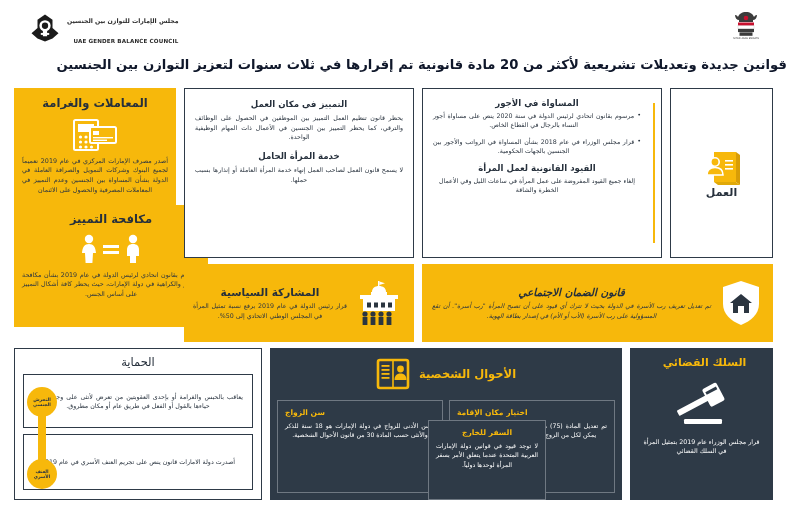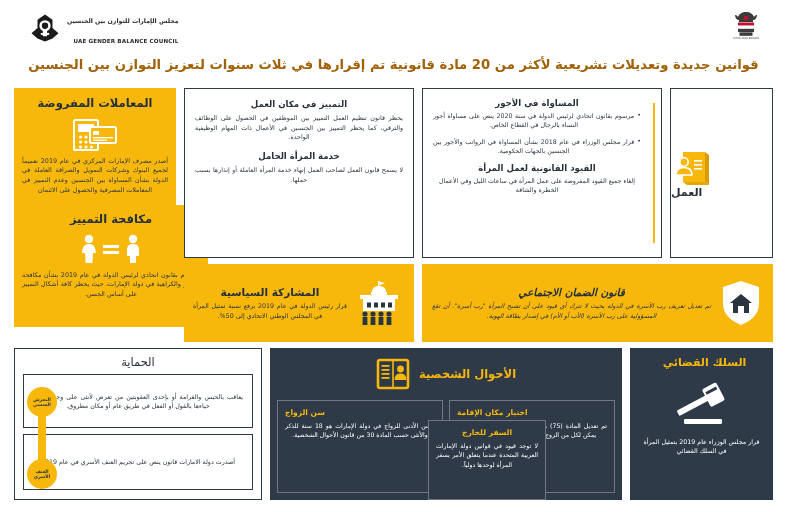--- a/index.html
+++ b/index.html
@@ -20,22 +20,21 @@
   }
   .logo-mark { width: 30px; height: 30px; position: relative; flex: none; }
   .logo-text { text-align: right; line-height: 1.25; }
   .logo-ar { font-size: 6.2px; color: #2b2b2b; font-weight: bold; letter-spacing: .1px; white-space: nowrap; }
   .logo-en { font-size: 5.6px; color: #2b2b2b; font-weight: bold; letter-spacing: .15px; white-space: nowrap; }
 
   .uae-emblem { position: absolute; right: 28px; top: 9px; width: 26px; height: 32px; }
 
   .main-title {
     position: absolute; left: 0; right: 0; top: 57px;
-    text-align: center;
-    font-size: 13.2px; font-weight: bold; color: #a16207;
+    font-size: 13.2px; font-weight: bold; color: #0f172a;
     letter-spacing: 0;
     white-space: nowrap;
   }
 
   
   .canvas { position: absolute; left: 0; top: 0; width: 787px; height: 512px; }
   .panel { position: absolute; }
 
   .yellow { background: #F7B80B; }
   .navy   { background: #2E3A47; }
@@ -89,21 +88,21 @@
   #workplace .grp:last-child { margin-bottom: 0; }
 
   #wages { left: 422px; top: 88px; width: 240px; height: 170px; padding: 9px 20px 9px 10px; }
   #wages .h { font-size: 8.6px; margin-bottom: 3px; text-align: center; }
   #wages .p { font-size: 6.3px; }
   #wages .bullet { display: flex; gap: 3px; justify-content: flex-start; margin-bottom: 7px; }
   #wages .bullet .dot { color: #2b3540; font-size: 6.5px; line-height: 1.5; }
   #wages .grp { margin-bottom: 6px; }
   #wages .divider { position: absolute; right: 6px; top: 14px; bottom: 14px; width: 1.6px; background: #F7B80B; }
 
-  #work { left: 670px; top: 88px; width: 103px; height: 170px; display: flex; flex-direction: column; align-items: flex-end; justify-content: center; }
+  #work { left: 670px; top: 88px; width: 103px; height: 170px; display: flex; flex-direction: column; align-items: center; justify-content: center; }
   #work .h { font-size: 11px; }
 
   
   #political { left: 184px; top: 264px; width: 230px; height: 78px; padding: 7px 9px; display: flex; flex-direction: row-reverse; align-items: center; gap: 6px; }
   #political .h { font-size: 10.5px; margin-bottom: 3px; text-align: center; }
   #political .p { font-size: 6.3px; }
   #political .icon-wrap { flex: none; width: 52px; display:flex; align-items:center; justify-content:center; }
 
   #social { left: 422px; top: 264px; width: 351px; height: 78px; padding: 7px 10px; display: flex; flex-direction: row-reverse; align-items: center; gap: 8px; font-style: italic; }
   #social .h { font-size: 10.5px; margin-bottom: 3px; text-align: center; }
@@ -158,21 +157,21 @@
       <text x="13" y="30.2" font-size="2.4" fill="#3b3b3b" text-anchor="middle" font-family="DejaVu Sans, sans-serif">UNITED ARAB EMIRATES</text>
     </svg>
   </span>
 </div>
 
 <div class="main-title">قوانين جديدة وتعديلات تشريعية لأكثر من 20 مادة قانونية تم إقرارها في ثلاث سنوات لتعزيز التوازن بين الجنسين</div>
 
 <div class="canvas">
 
   <div class="panel yellow" id="banking">
-    <div class="h txt ttl-dark">المعاملات المفروضة</div>
+    <div class="h txt ttl-dark">المعاملات والغرامة</div>
     <div class="icon-wrap">
       <svg width="46" height="34" viewBox="0 0 46 34">
         <rect x="2" y="2" width="24" height="30" rx="1.5" fill="none" stroke="#fff" stroke-width="2"></rect>
         <rect x="6" y="6" width="16" height="8" fill="#fff"></rect>
         <circle cx="8.5" cy="19" r="1.6" fill="#fff"></circle>
           <circle cx="14" cy="19" r="1.6" fill="#fff"></circle>
           <circle cx="19.5" cy="19" r="1.6" fill="#fff"></circle>
         <circle cx="8.5" cy="24" r="1.6" fill="#fff"></circle>
           <circle cx="14" cy="24" r="1.6" fill="#fff"></circle>
           <circle cx="19.5" cy="24" r="1.6" fill="#fff"></circle>

